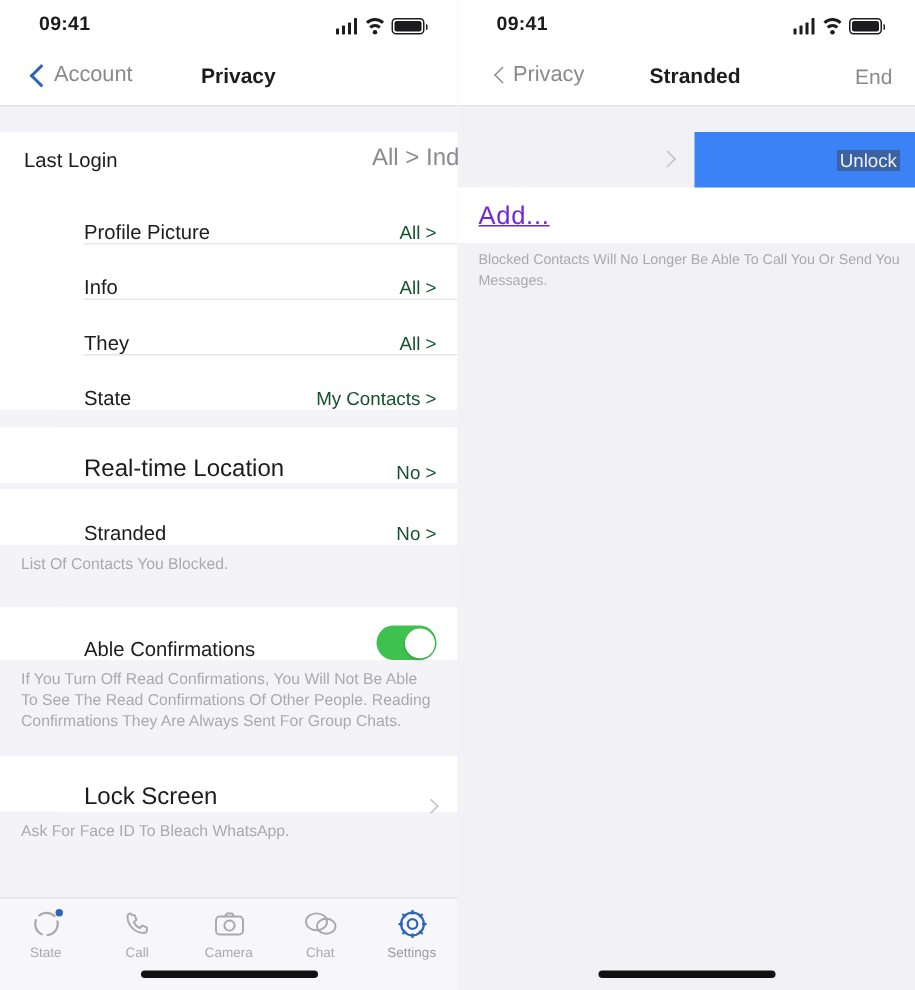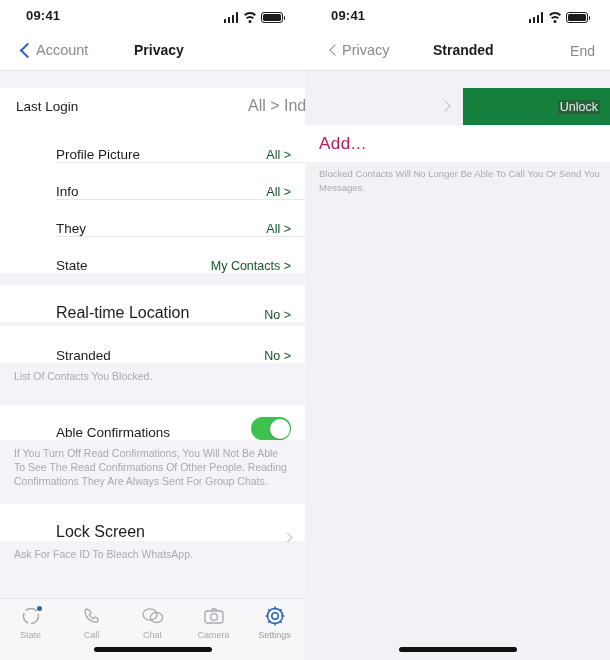--- a/index.html
+++ b/index.html
@@ -257,21 +257,21 @@
     border-right: 1.4px solid #c2c2c6;
     transform: rotate(45deg);
     z-index: 7;
   }
   .unlock-btn {
     position: absolute;
     left: 463px;
     top: 0;
     width: 147px;
     height: 37px;
-    background: #15803d;
+    background: #3b82f6;
     display: flex;
     align-items: center;
     justify-content: flex-end;
     padding-right: 10px;
     box-sizing: border-box;
     cursor: pointer;
   }
   .unlock-label {
     font-size: 12.5px;
     color: #efefef;
@@ -287,22 +287,23 @@
     width: 305px;
     height: 37px;
     background: #ffffff;
     display: flex;
     align-items: center;
     padding-left: 14px;
     box-sizing: border-box;
   }
   .add-text {
     font-size: 17px;
-    color: #be185d;
+    color: #6d28d9;
     letter-spacing: .5px;
+    text-decoration: underline;
   }
   .right-foot {
     position: absolute;
     left: 0;
     top: 167px;
     width: 290px;
     font-size: 9.5px;
     line-height: 14px;
     color: #a9a9ae;
     padding-left: 14px;
@@ -514,36 +515,36 @@
       <div class="tab">
         <div class="tab-icon">
           <svg width="20" height="20" viewBox="0 0 20 20">
             <path d="M5 3c-1.2 0-2 1-2 2 0 6 5 11 11 11 1 0 2-.8 2-2l-.2-1.8-3-1.2-1.6 1.8C9.6 12 8 10.4 7.2 8.8L9 7.2 7.8 4.2 6 4z" fill="none" stroke="#a9a9ae" stroke-width="1.3" stroke-linejoin="round"></path>
           </svg>
         </div>
         <div class="tab-label">Call</div>
       </div>
       <div class="tab">
         <div class="tab-icon">
-          <svg width="24" height="20" viewBox="0 0 24 20">
-            <ellipse cx="9" cy="8.5" rx="7" ry="5.6" fill="none" stroke="#a9a9ae" stroke-width="1.3"></ellipse>
-            <ellipse cx="15.5" cy="11.5" rx="6.2" ry="5" fill="none" stroke="#a9a9ae" stroke-width="1.3"></ellipse>
-          </svg>
-        </div>
-        <div class="tab-label">Chat</div>
-      </div>
-      <div class="tab">
-        <div class="tab-icon">
           <svg width="22" height="20" viewBox="0 0 22 20">
             <rect x="2" y="5" width="18" height="12" rx="2.5" fill="none" stroke="#a9a9ae" stroke-width="1.3"></rect>
             <path d="M8 5l1.2-2h3.6L14 5" fill="none" stroke="#a9a9ae" stroke-width="1.3" stroke-linejoin="round"></path>
             <circle cx="11" cy="11" r="3.4" fill="none" stroke="#a9a9ae" stroke-width="1.3"></circle>
           </svg>
         </div>
         <div class="tab-label">Camera</div>
+      </div>
+      <div class="tab">
+        <div class="tab-icon">
+          <svg width="24" height="20" viewBox="0 0 24 20">
+            <ellipse cx="9" cy="8.5" rx="7" ry="5.6" fill="none" stroke="#a9a9ae" stroke-width="1.3"></ellipse>
+            <ellipse cx="15.5" cy="11.5" rx="6.2" ry="5" fill="none" stroke="#a9a9ae" stroke-width="1.3"></ellipse>
+          </svg>
+        </div>
+        <div class="tab-label">Chat</div>
       </div>
       <div class="tab active">
         <div class="tab-icon">
           <svg width="22" height="22" viewBox="0 0 22 22">
             <g fill="none" stroke="#2f66b3" stroke-width="1.5">
               <circle cx="11" cy="11" r="7.6"></circle>
               <circle cx="11" cy="11" r="3.2"></circle>
               <path d="M11 1.6v3M11 17.4v3M1.6 11h3M17.4 11h3M4.3 4.3l2.1 2.1M15.6 15.6l2.1 2.1M17.7 4.3l-2.1 2.1M6.4 15.6l-2.1 2.1"></path>
             </g>
           </svg>

